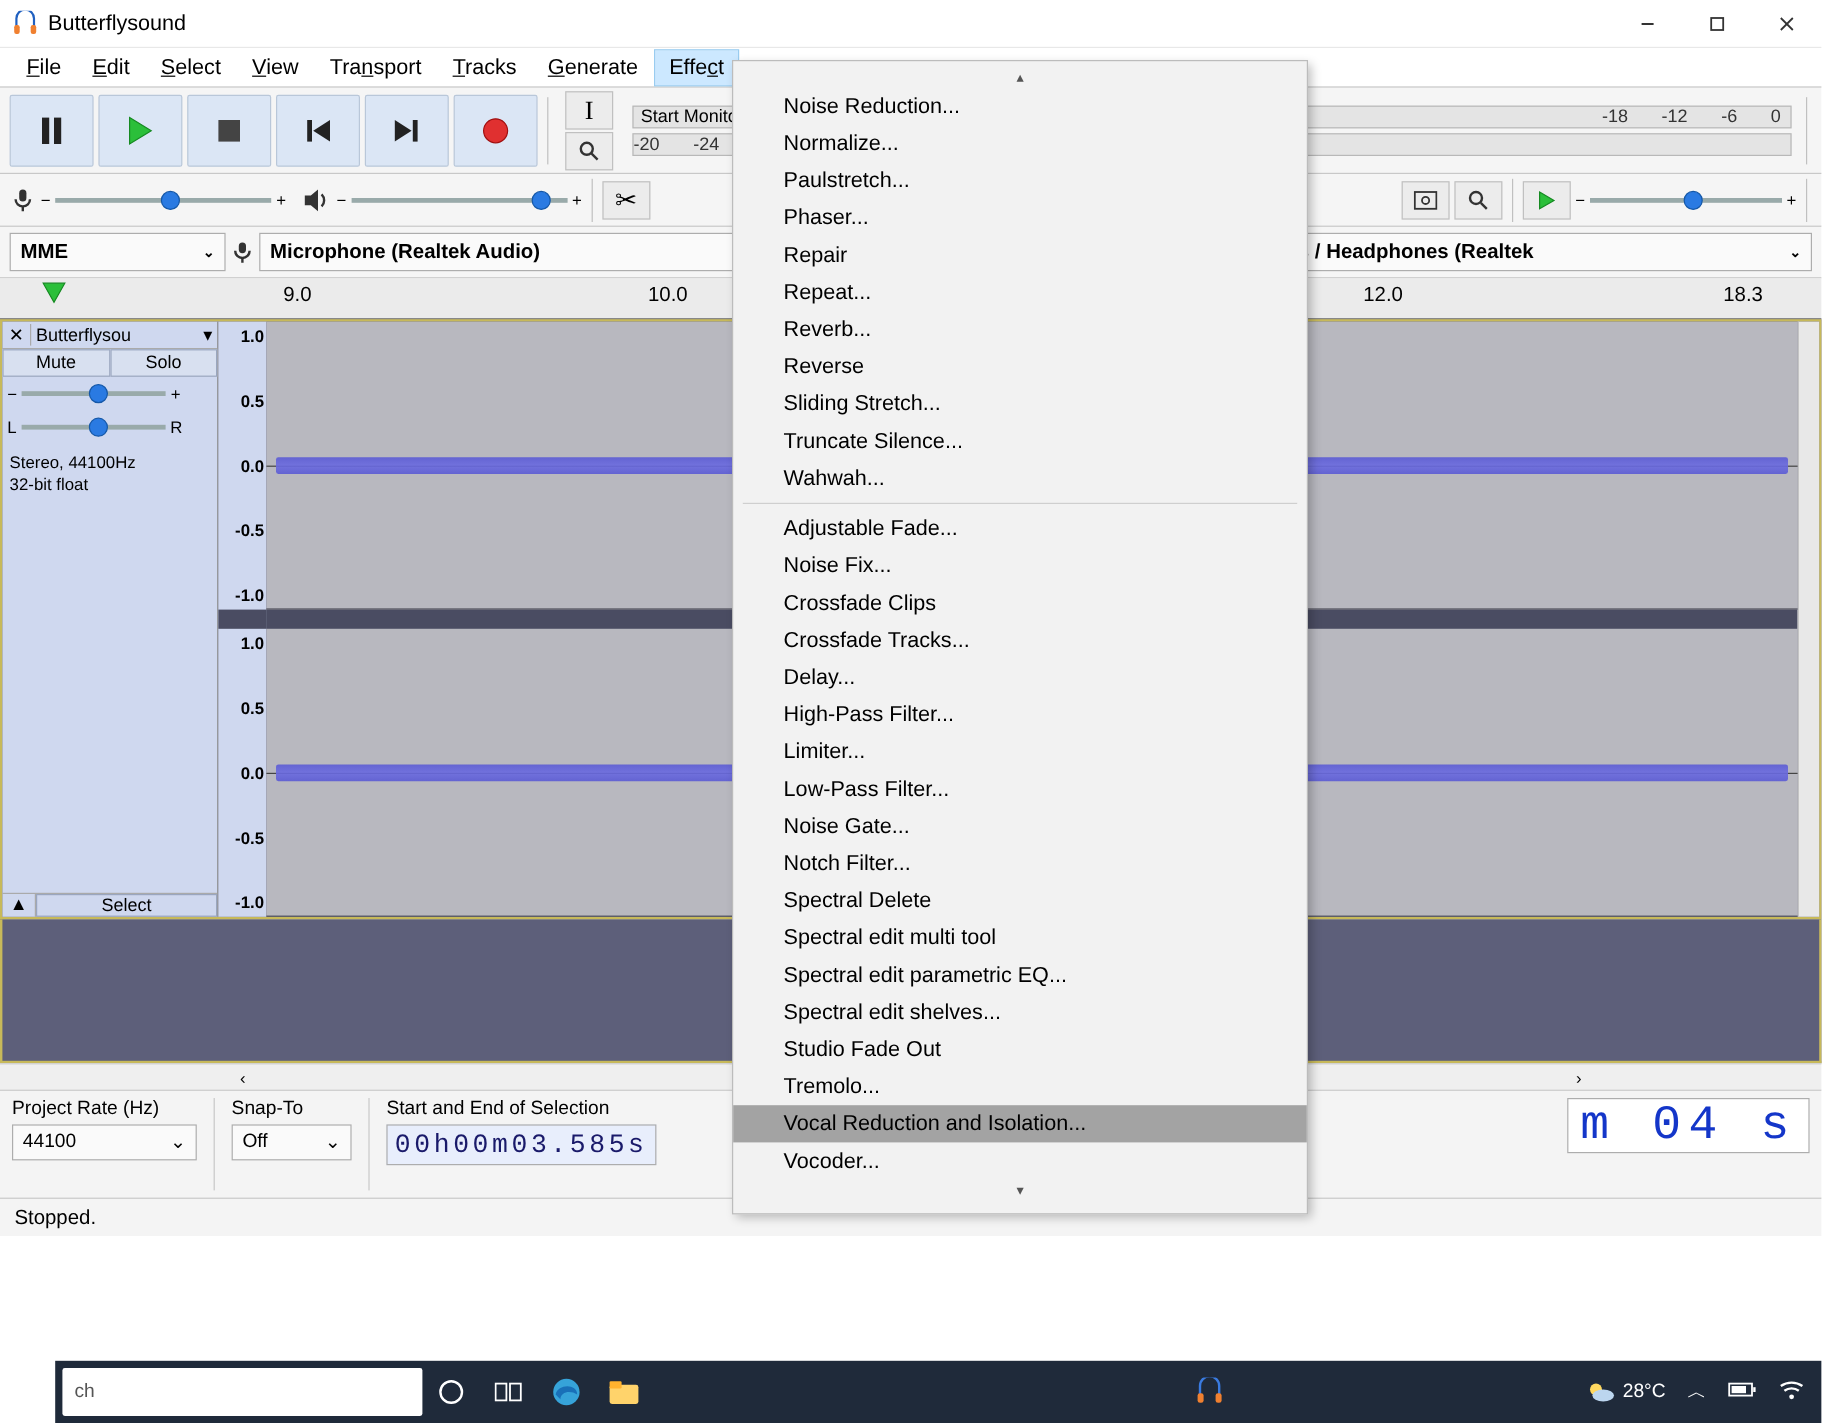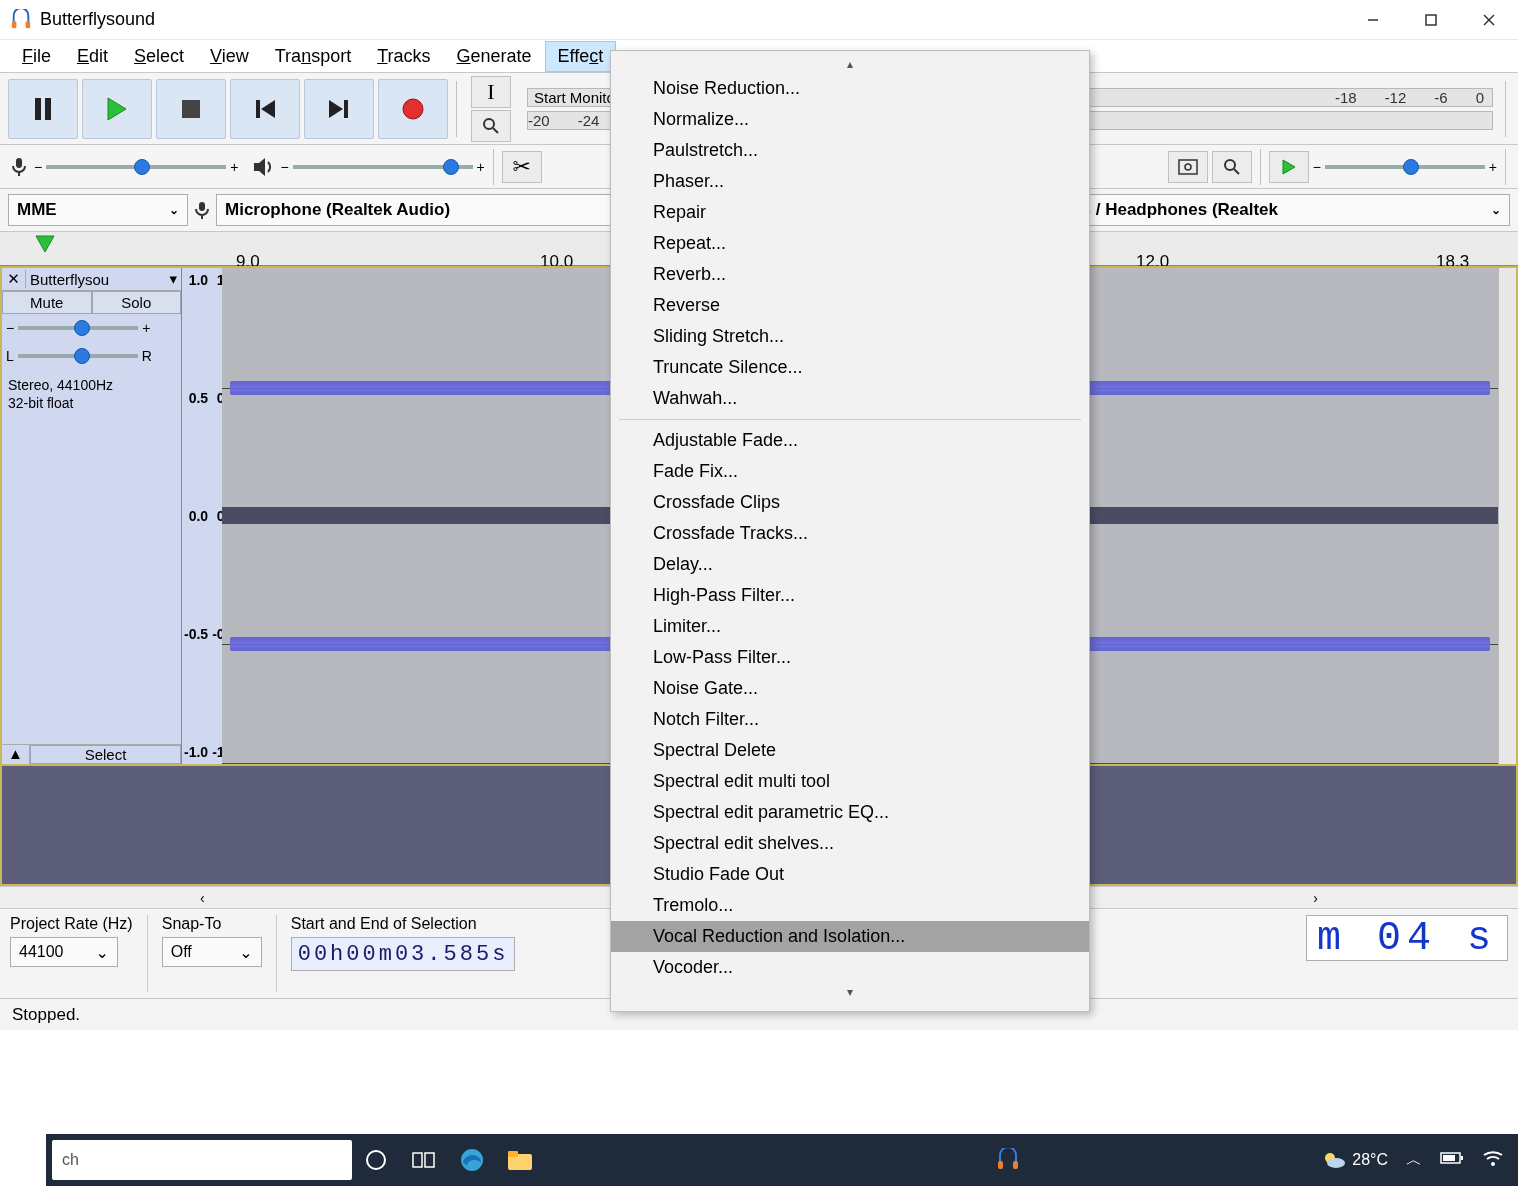--- a/index.html
+++ b/index.html
@@ -42,21 +42,21 @@
 
   .combo { height:32px; background:#fafafa; border:1px solid #adadad; display:flex; align-items:center; padding:0 8px; gap:8px; font-size:17px;}
   .combo .chev { margin-left:auto; font-size:12px;}
   .host-combo { width:180px;}
   .rec-combo { flex:1; min-width:260px;}
   .play-combo { flex:1; min-width:260px;}
 
   
   .ruler { height:34px; background:#ebebeb; border-bottom:1px solid #888; position:relative; font-size:17px; }
   .ruler .playhead { position:absolute; left:34px; top:2px; }
-  .ruler .tick { position:absolute; top:20px; }
+  .ruler .tick { position:absolute; top:4px; }
 
   
   .track-area { display:flex; height:500px; border:2px solid #c7b95a; background:#5d5f7a; position:relative; }
   .track-panel { width:180px; background:#cfd8ef; border-right:1px solid #888; font-size:15px; display:flex; flex-direction:column;}
   .track-hdr { display:flex; align-items:center; border-bottom:1px solid #aaa; }
   .tp-close { width:24px; text-align:center; border-right:1px solid #aaa;}
   .tp-name { flex:1; padding:2px 4px; display:flex; align-items:center; justify-content:space-between;}
   .tp-row { display:flex; }
   .tp-btn { flex:1; text-align:center; border:1px solid #9aa6bf; padding:2px 0; font-size:15px; background:#d8e0f0;}
   .tp-slider { padding:6px 4px;}
@@ -335,21 +335,21 @@
     <div class="tp-info">
       <div>Stereo, 44100Hz</div>
       <div>32-bit float</div>
     </div>
     <div class="tp-footer">
       <div class="tp-collapse">▲</div>
       <div class="tp-select">Select</div>
     </div>
   </div>
 
-  <div style="width:40px; background:#cfd8ef; display:flex; flex-direction:row;">
+  <div style="width:40px; background:#cfd8ef; display:flex; flex-direction:column;">
     <div style="flex:1; display:flex; flex-direction:column; justify-content:space-between; padding:4px 2px; font-size:14px; font-weight:bold; text-align:right;">
       <span>1.0</span>
       <span>0.5</span>
       <span>0.0</span>
       <span>-0.5</span>
       <span>-1.0</span>
     </div>
     <div style="height:16px; background:#4a4c62"></div>
     <div style="flex:1; display:flex; flex-direction:column; justify-content:space-between; padding:4px 2px; font-size:14px; font-weight:bold; text-align:right;">
       <span>1.0</span>
@@ -377,21 +377,21 @@
 <div style="height:120px; background:#5d5f7a; border-left:2px solid #c7b95a; border-right:2px solid #c7b95a; border-bottom:2px solid #c7b95a;"></div>
 
 <div class="hscroll">
     <span>‹</span>
     <span>›</span>
   </div>
 
 <div class="selbar">
   <div class="sel-col">
     <span class="sel-label">Project Rate (Hz)</span>
-    <div class="sel-combo" style="width:108px">
+    <div class="sel-combo" style="width:154px">
         <span>44100</span>
         <span style="margin-left:auto">⌄</span>
       </div>
   </div>
   <div class="sep-v"></div>
   <div class="sel-col">
     <span class="sel-label">Snap-To</span>
     <div class="sel-combo" style="width:100px">
         <span>Off</span>
         <span style="margin-left:auto">⌄</span>
@@ -423,21 +423,21 @@
       <div class="mi">Repeat...</div>
       <div class="mi">Reverb...</div>
       <div class="mi">Reverse</div>
       <div class="mi">Sliding Stretch...</div>
       <div class="mi">Truncate Silence...</div>
       <div class="mi">Wahwah...</div>
     </div>
   <div class="sep"></div>
   <div id="fx-bot">
       <div class="mi">Adjustable Fade...</div>
-      <div class="mi">Fade Fix...</div>
+      <div class="mi">Noise Fix...</div>
       <div class="mi">Crossfade Clips</div>
       <div class="mi">Crossfade Tracks...</div>
       <div class="mi">Delay...</div>
       <div class="mi">High-Pass Filter...</div>
       <div class="mi">Limiter...</div>
       <div class="mi">Low-Pass Filter...</div>
       <div class="mi">Noise Gate...</div>
       <div class="mi">Notch Filter...</div>
       <div class="mi">Spectral Delete</div>
       <div class="mi">Spectral edit multi tool</div>

